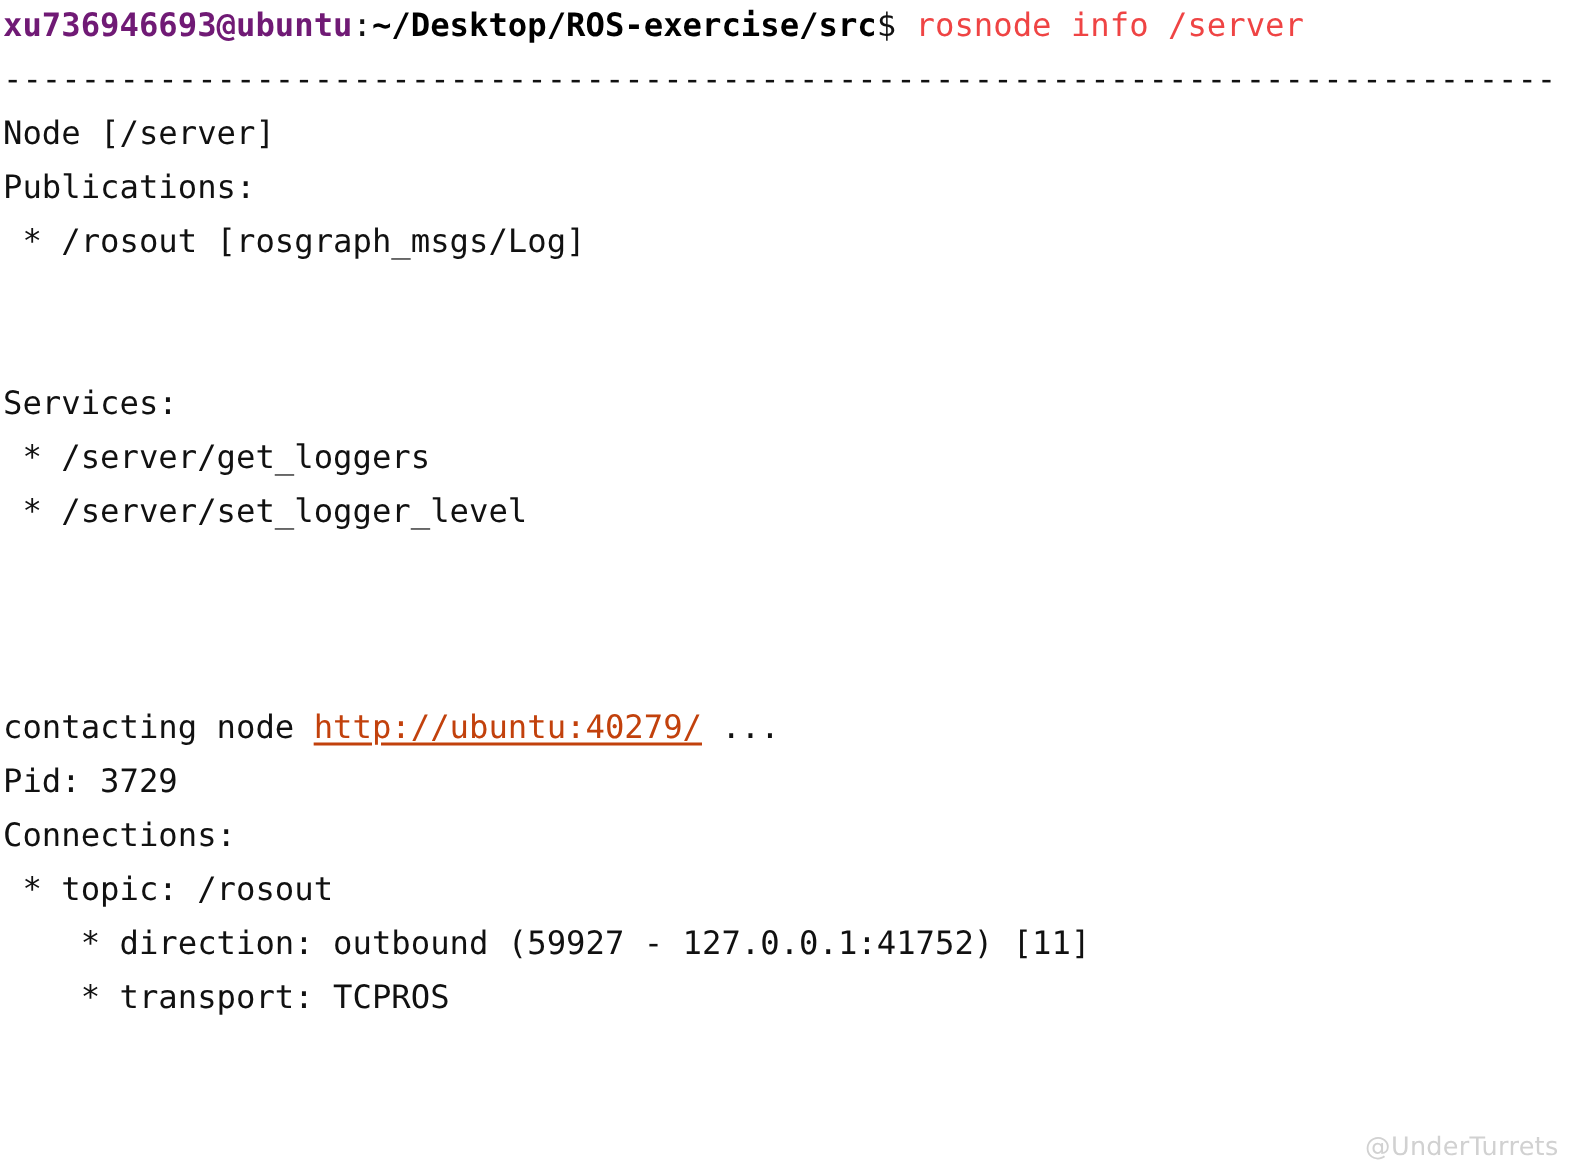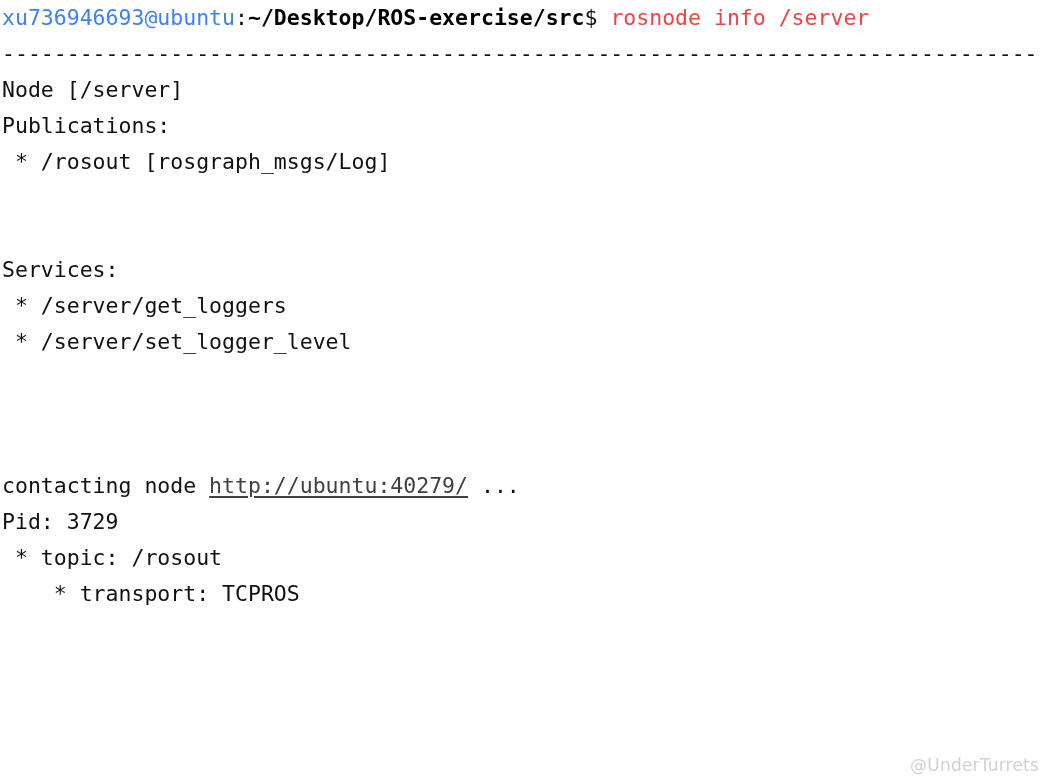--- a/index.html
+++ b/index.html
@@ -28,42 +28,42 @@
     letter-spacing: 0px;
     color: #111111;
     white-space: pre;
     padding-left: 2px;
     font-family: "DejaVu Sans Mono", "Liberation Mono", monospace;
   }
   .line.blank {
     height: 36px;
   }
   .user {
-    color: #3b82f6;
-    font-weight: normal;
+    color: #701a75;
+    font-weight: bold;
   }
   .colon {
     color: #111111;
   }
   .path {
     color: #000000;
     font-weight: bold;
   }
   .dollar {
     color: #111111;
   }
   .cmd {
     color: #ef4444;
   }
   .rule {
     color: #111111;
     letter-spacing: 0px;
   }
   .link {
-    color: #404040;
+    color: #c2410c;
     text-underline-offset: 3px;
   }
   .watermark {
     position: absolute;
     right: 10px;
     bottom: 4px;
     font-family: "DejaVu Sans", "Liberation Sans", sans-serif;
     font-size: 17px;
     color: #c9c9c9;
     opacity: 0.85;
@@ -92,18 +92,20 @@
   <div class="line">Services:</div>
   <div class="line"> * /server/get_loggers</div>
   <div class="line"> * /server/set_logger_level</div>
   <div class="line blank"></div>
   <div class="line blank"></div>
   <div class="line blank"></div>
 
   <div class="line"><span>contacting node </span><a class="link" href="#">http://ubuntu:40279/</a><span> ...</span></div>
 
   <div class="line">Pid: 3729</div>
+  <div class="line">Connections:</div>
   <div class="line"> * topic: /rosout</div>
+  <div class="line">    * direction: outbound (59927 - 127.0.0.1:41752) [11]</div>
   <div class="line">    * transport: TCPROS</div>
 
   <div class="watermark"><span class="mark-glyph"> </span><span>@UnderTurrets</span></div>
 
 </div>
 
 </body></html>

